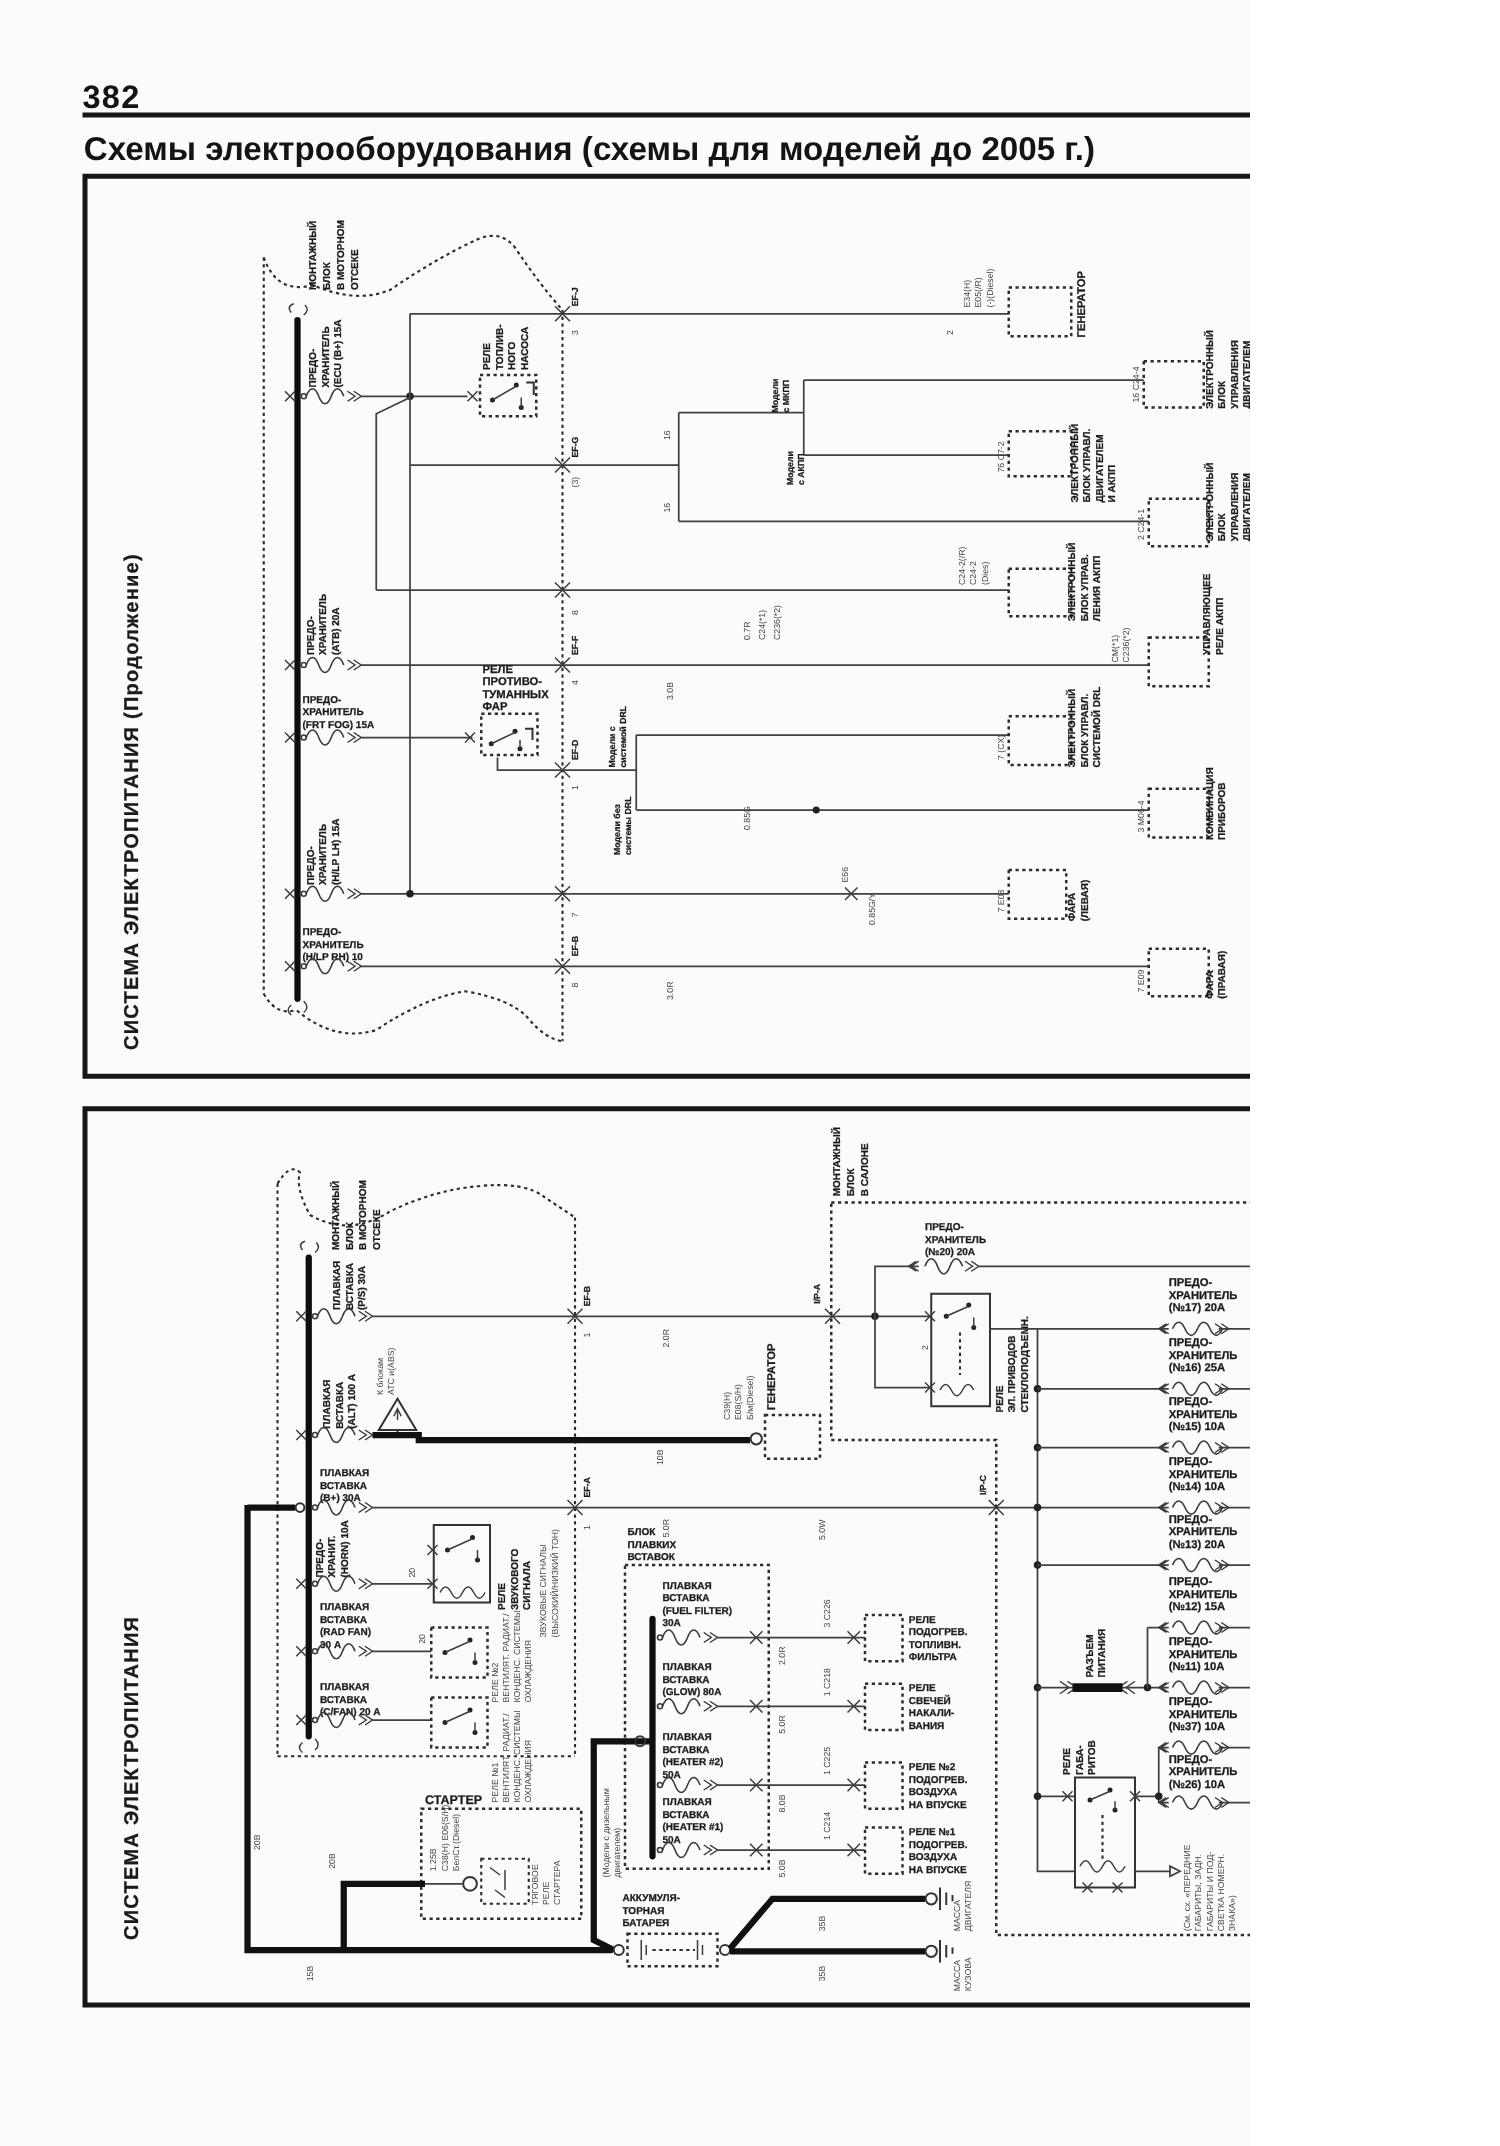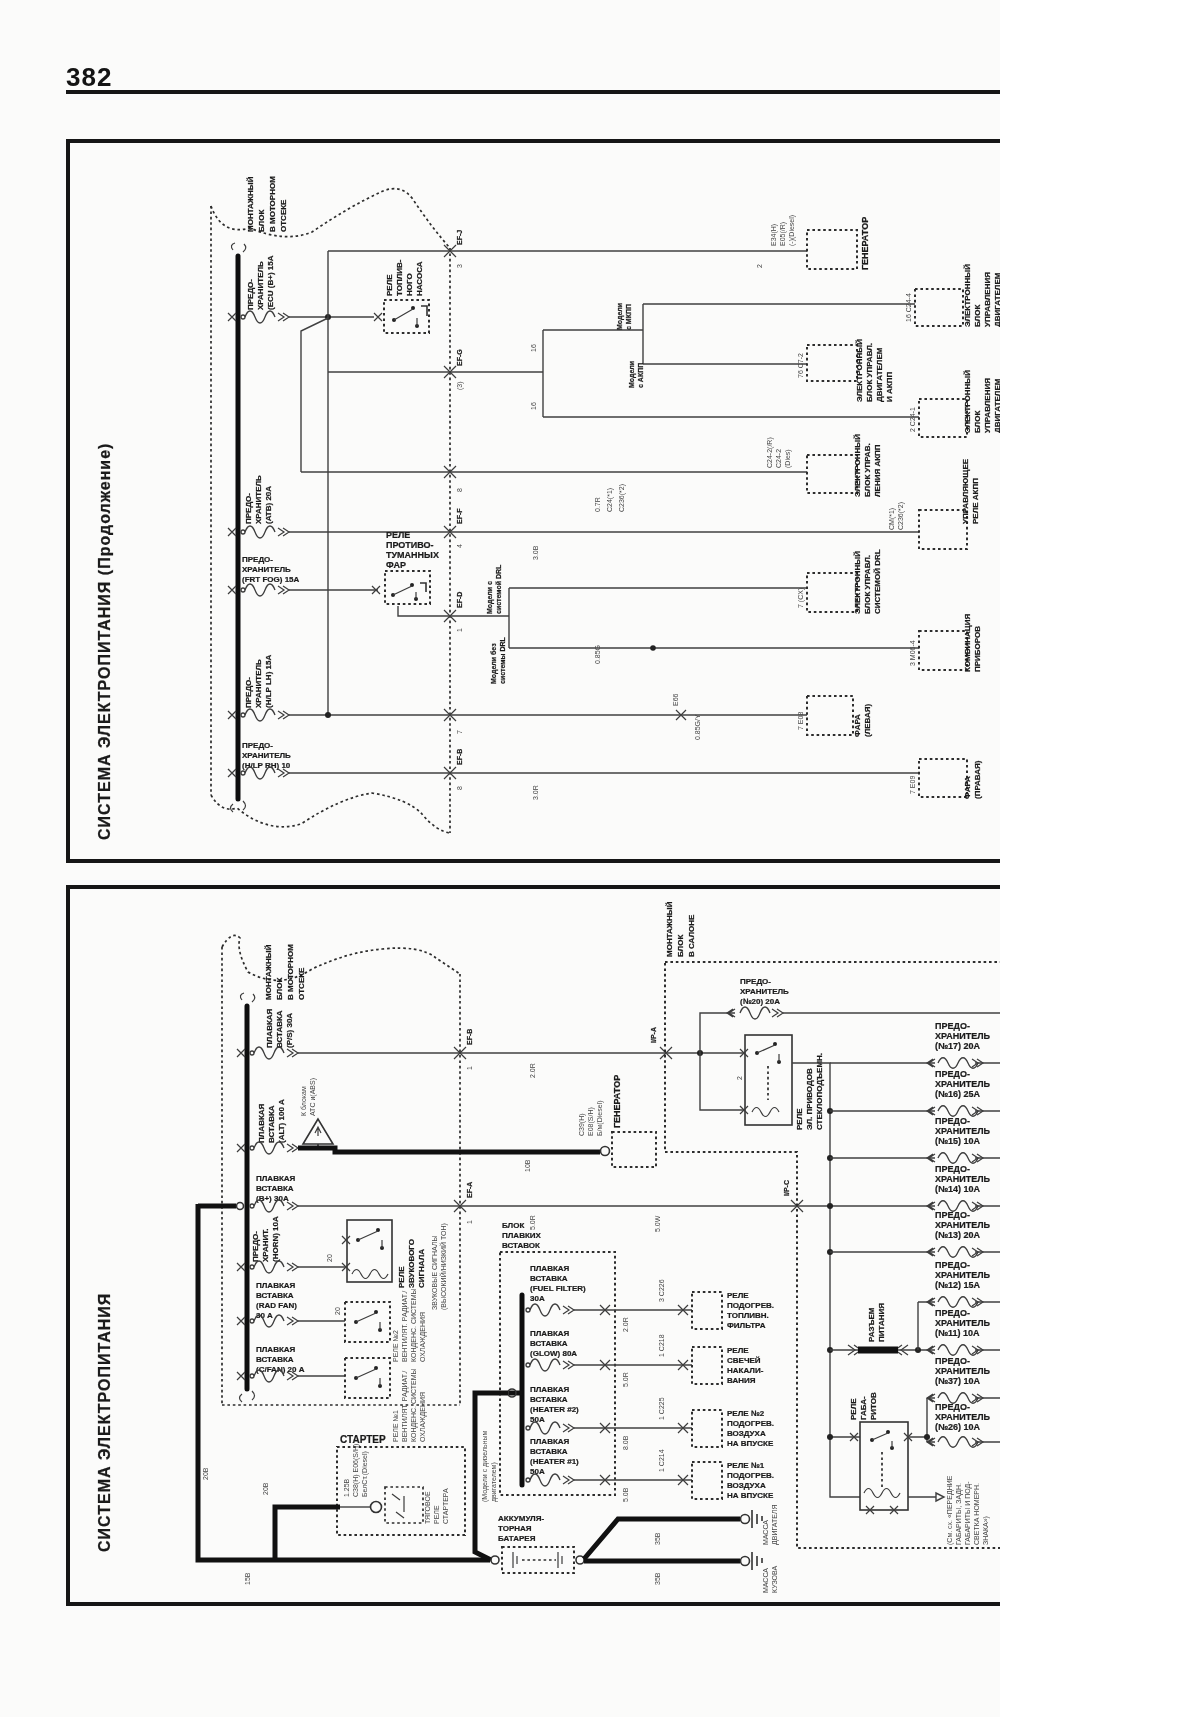--- a/index.html
+++ b/index.html
@@ -16,20 +16,21 @@
 .t8{font-size:8px;}.t7{font-size:7px;}.t9{font-size:9px;}.t10{font-size:10px;}
 .tg{fill:#454545;stroke:none!important;font-weight:normal;font-size:7px;}
 </style></head><body>
 <div id="page">
 
 <div class="hb" style="left:66px;top:62px;font-size:26px;letter-spacing:1px;">382</div>
 
 
 <div style="position:absolute;left:66px;top:90px;width:1056px;height:4px;background:#161616;"></div>
 
+<div class="hb" style="left:67px;top:104px;font-size:26.5px;">Схемы электрооборудования (схемы для моделей до 2005 г.)</div>
 <svg width="1200" height="1717" viewBox="0 0 1200 1717">
 
 <rect x="68" y="141" width="1052" height="720" fill="none" stroke="#161616" stroke-width="4"></rect>
 
 <text transform="translate(110,840) rotate(-90)" style="font-size:16px;letter-spacing:1px;">СИСТЕМА ЭЛЕКТРОПИТАНИЯ (Продолжение)</text>
 <g id="box1">
 
 <path class="d" d="M211,206 Q222,236 250,228 Q285,243 312,232 Q350,206 383,191 Q401,184 412,198 Q432,228 450,248"></path>
 <path class="d" d="M211,206 L211,795"></path>
 <path class="d" d="M211,795 Q221,813 237,808 Q268,834 301,824 Q340,798 372,793 Q408,799 422,814 Q436,831 450,833"></path>

